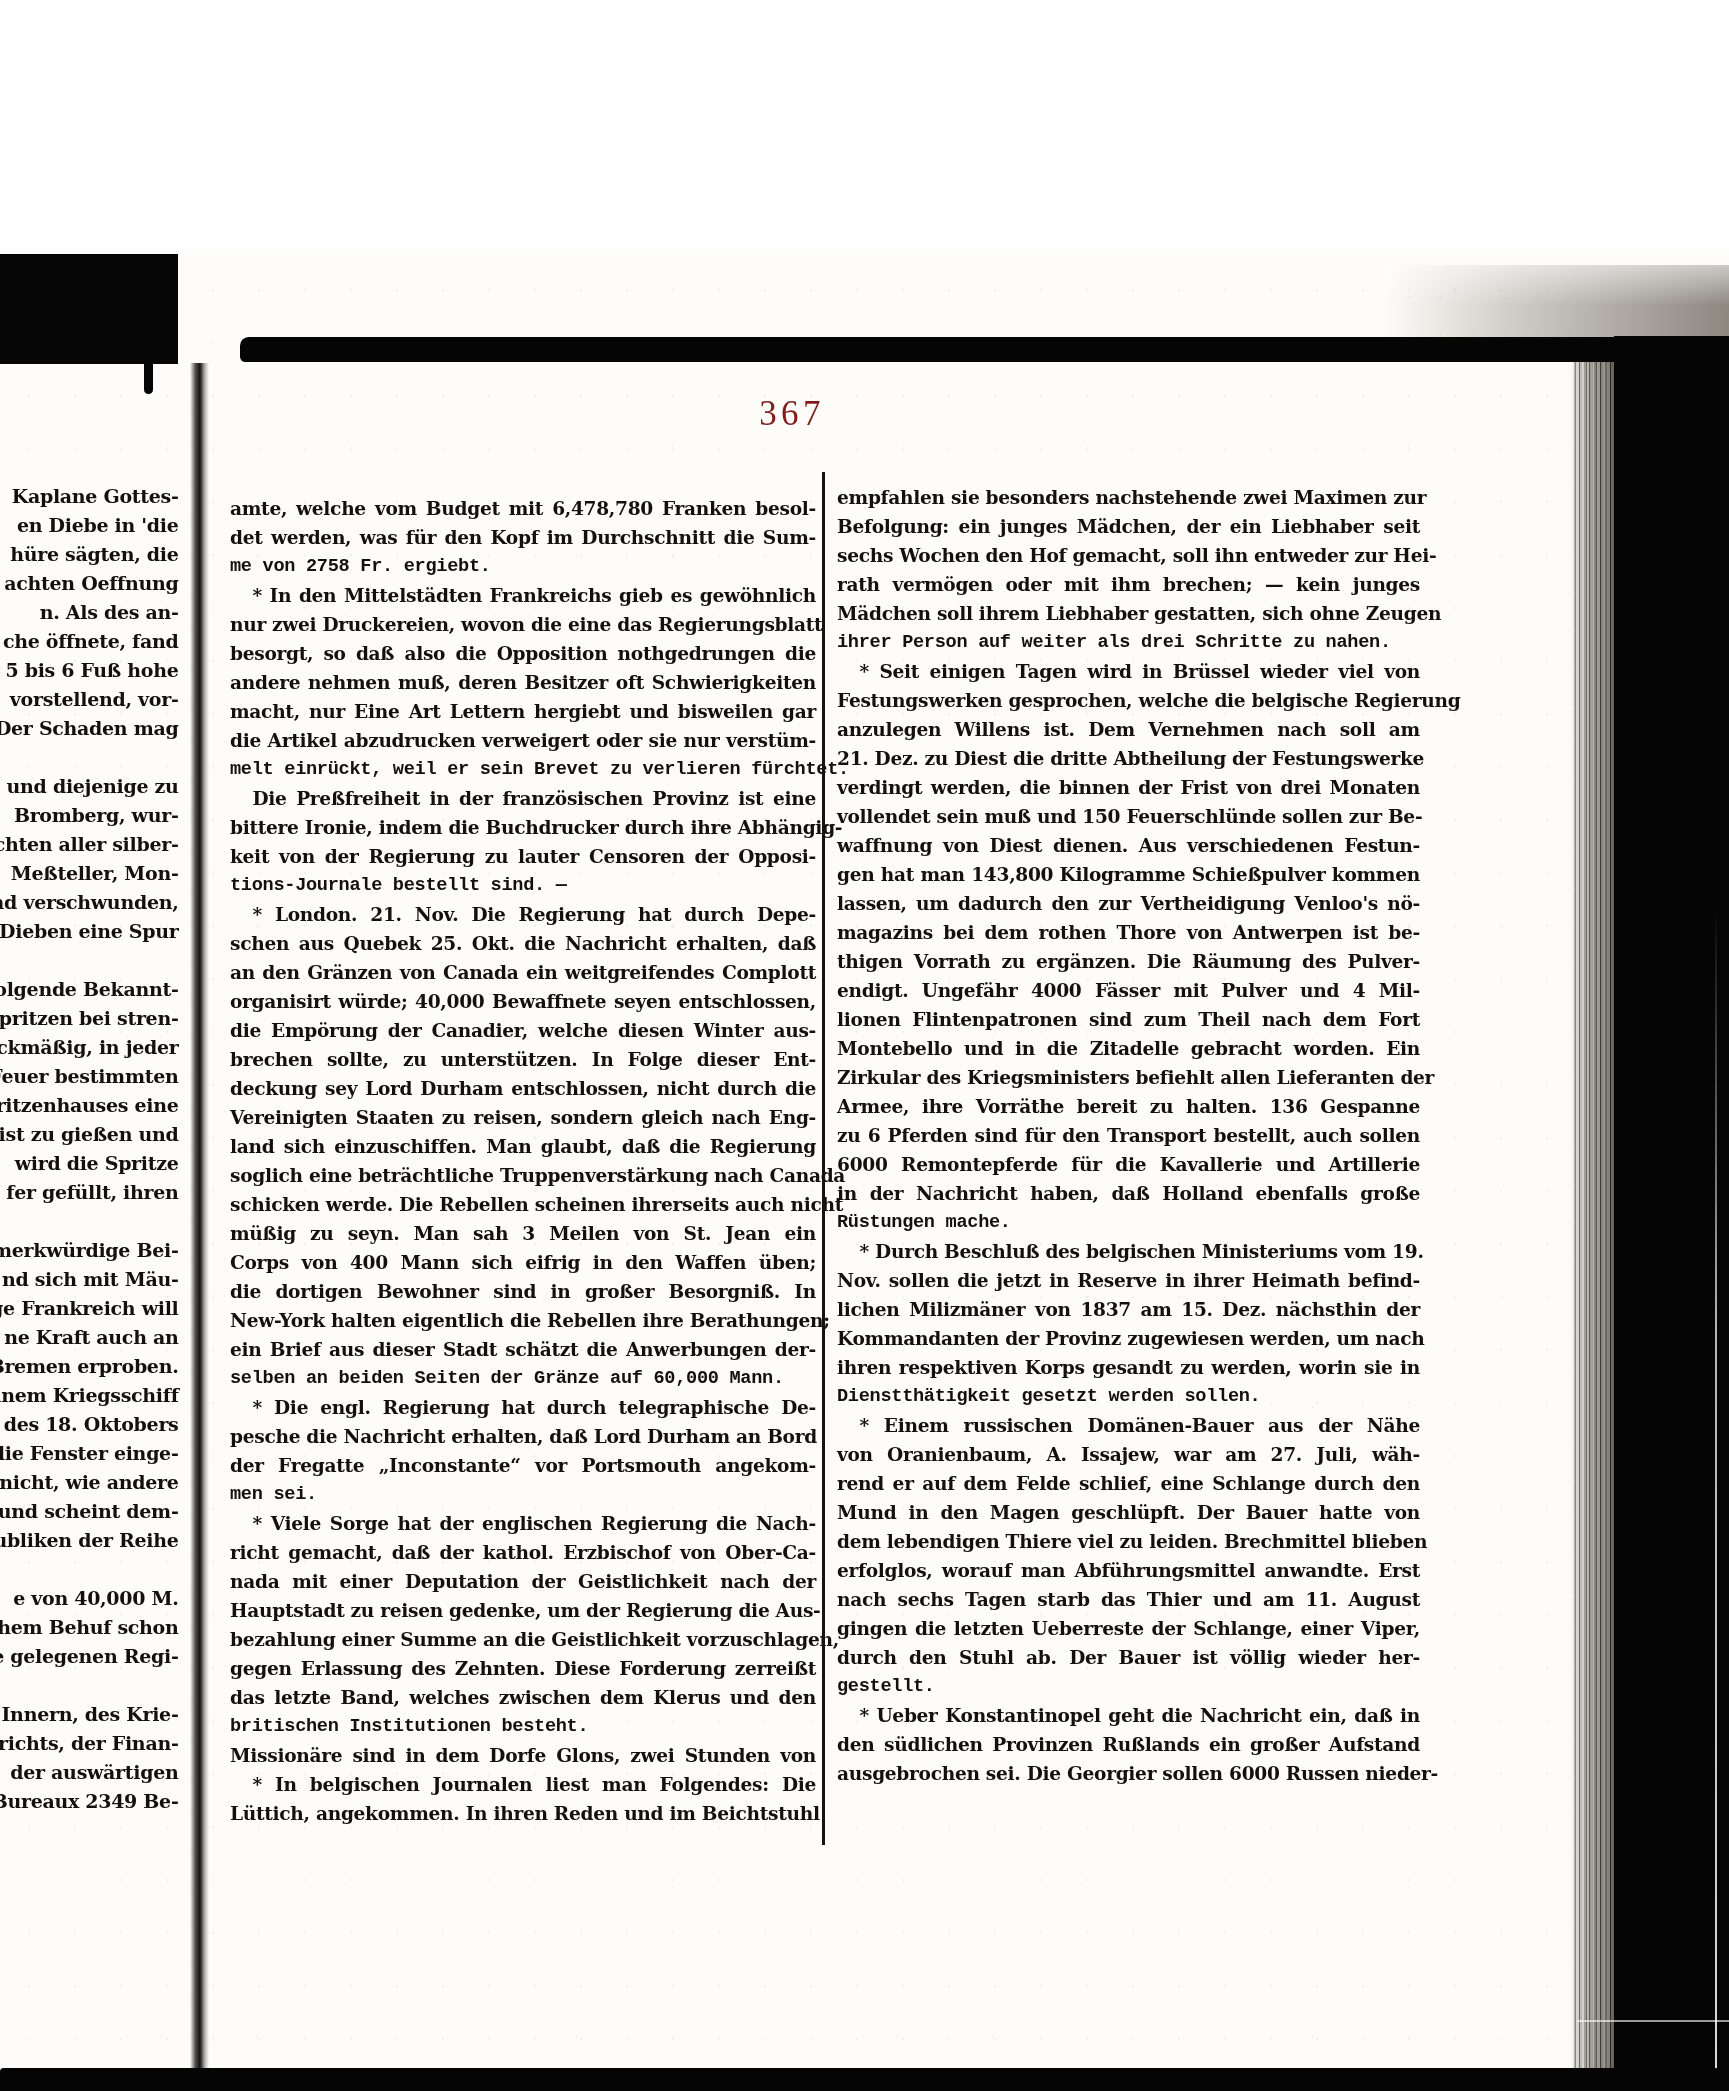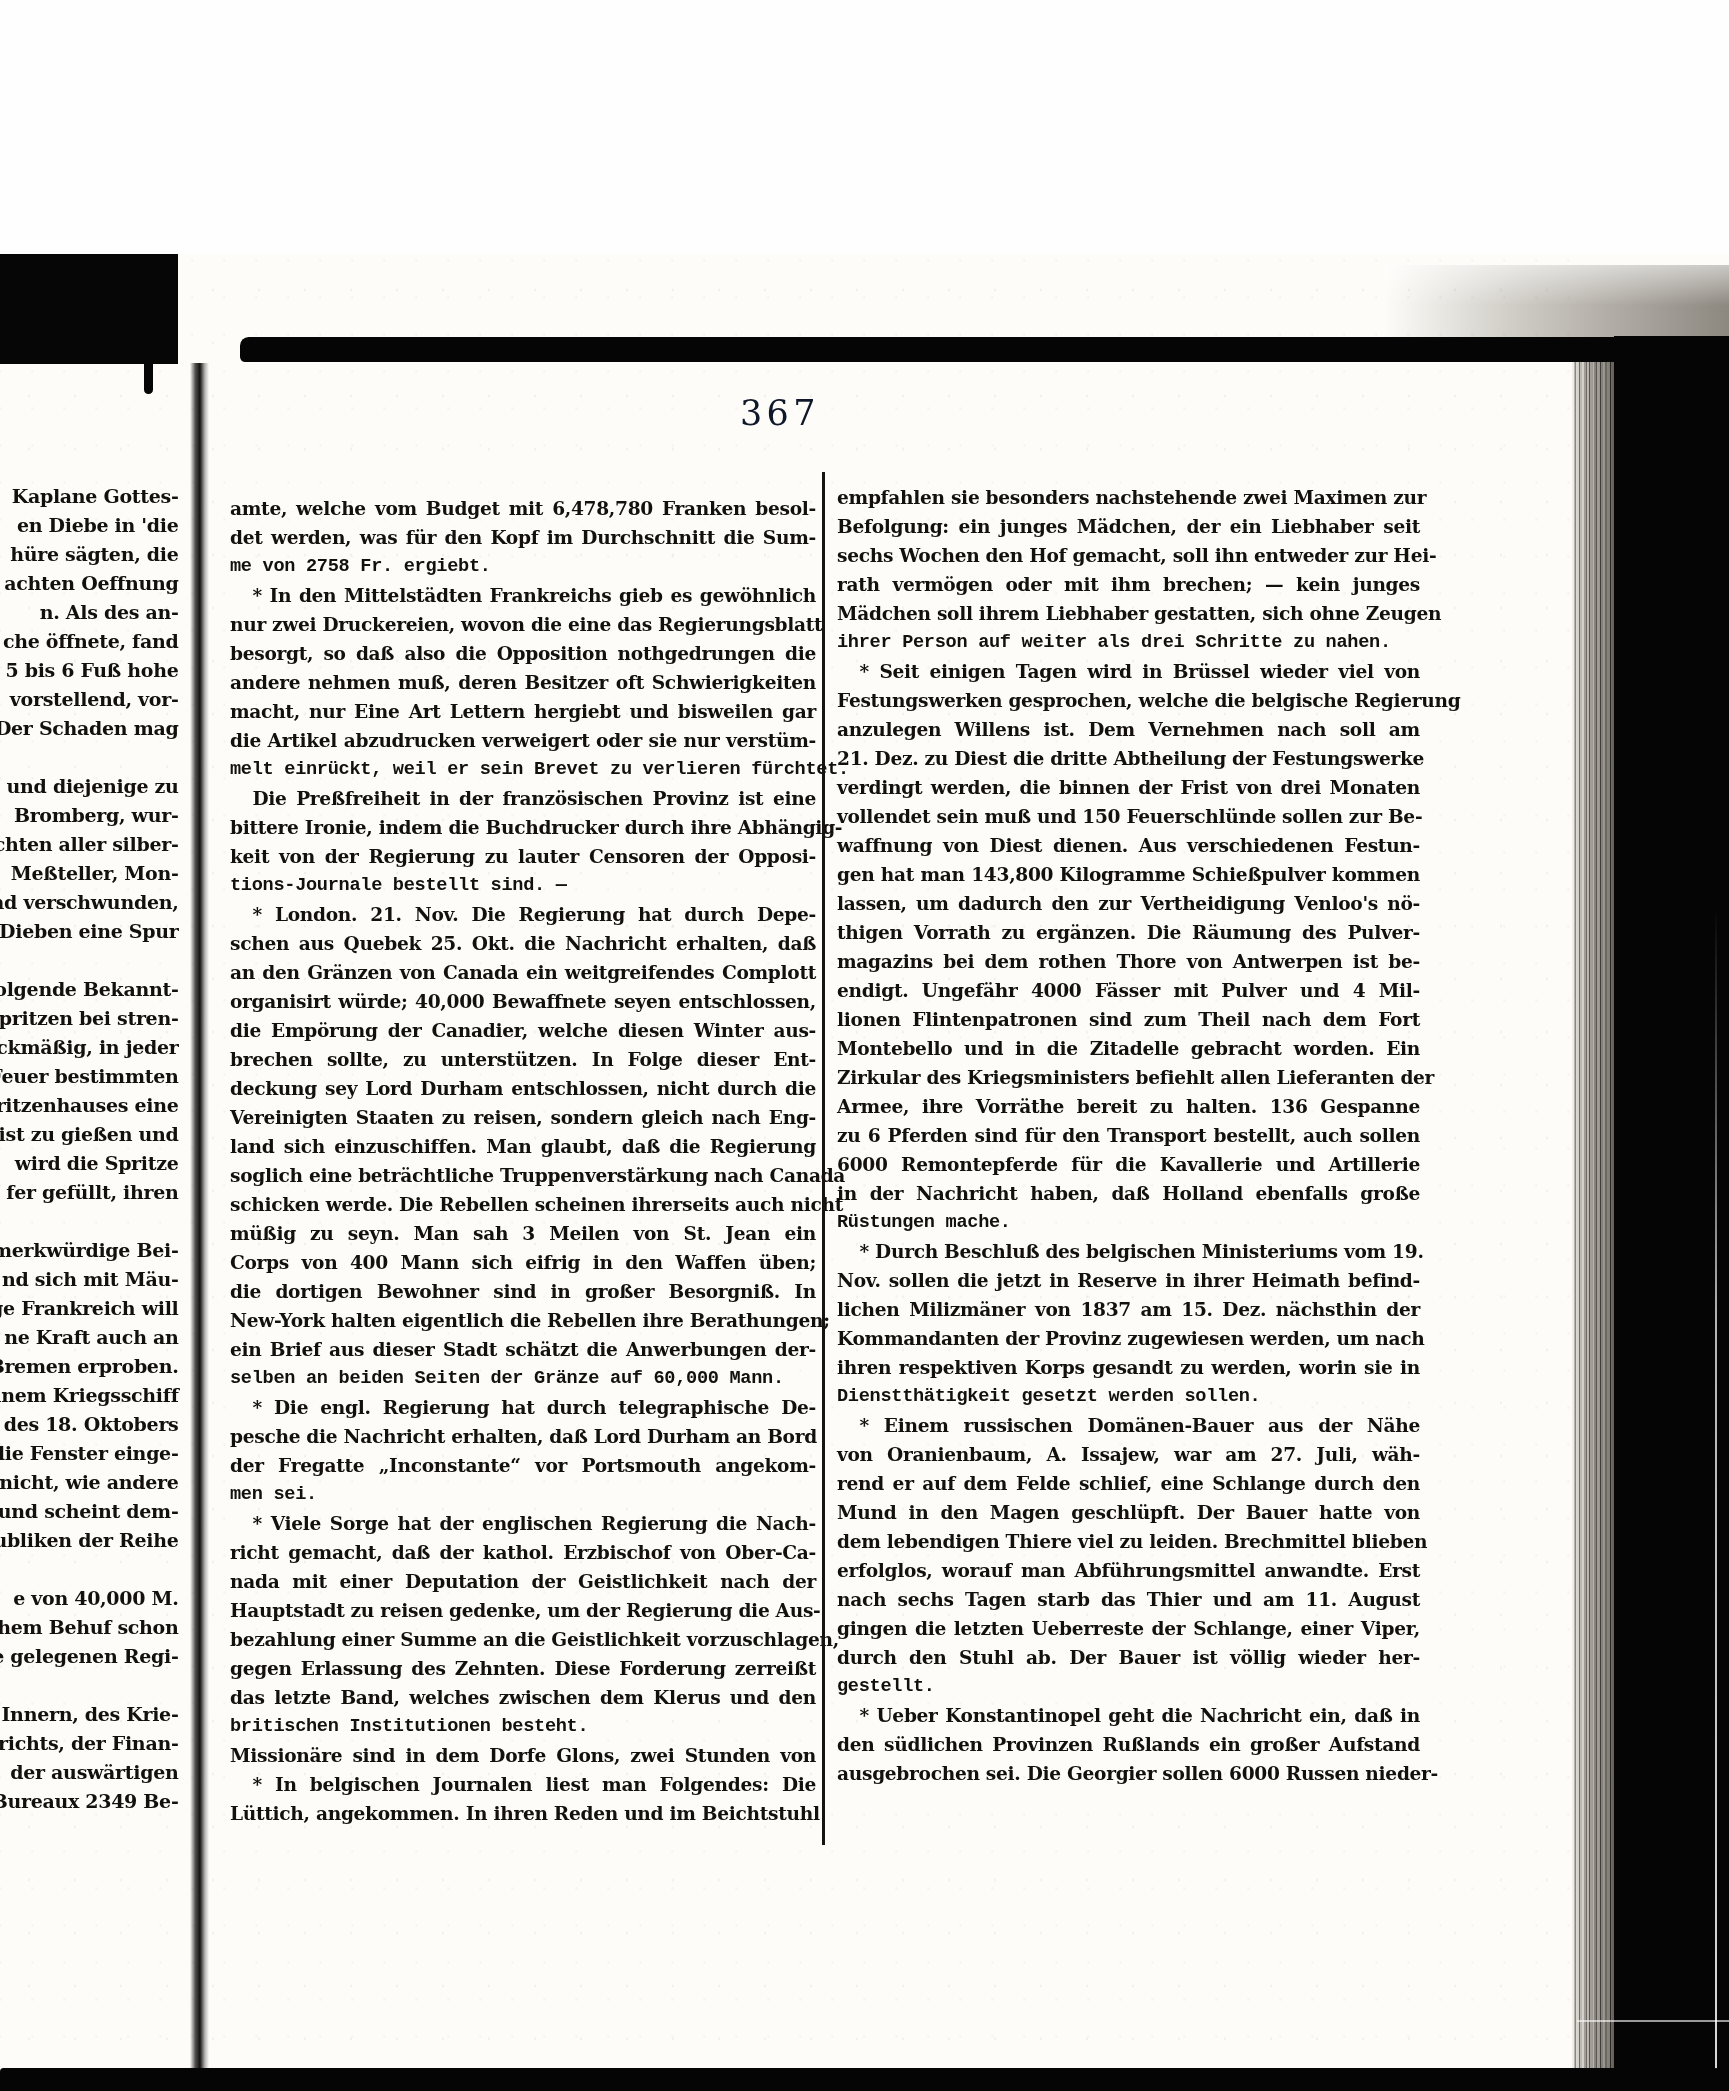--- a/index.html
+++ b/index.html
@@ -39,21 +39,21 @@
                     background-size:46px 53px, 32px 37px;
                     background-position:6px 9.5px, 16.4px 25px; }
 
   
   #left-page { left:-432px; top:482px; width:614px; }
   #left-page .ln { height:29px; line-height:29px; font-size:19px;
                    white-space:nowrap; text-align:right; padding-right:3.5px; }
 
   
   #page-number { left:740px; top:391px; width:104px; height:45px; line-height:45px;
-                 font-size:35px; letter-spacing:4.3px; color:#0f172a; }
+                 text-align:center; font-size:35px; letter-spacing:4.3px; color:#7f1d1d;font-family:Liberation Serif, serif; }
   .col .ln { height:29px; line-height:29px; font-size:18.6px;
              white-space:nowrap; text-align:justify; text-align-last:justify; }
   #col1 { left:230px; top:483px; width:586px;margin-top:11px; }
   #col2 { left:837px; top:483px; width:583px; }
   .col .ln.ind { text-indent:22.5px; }
   .col .ln.end { text-align-last:left;font-family:Liberation Mono, monospace; }
   #col-divider { left:822px; top:472px; width:2.6px; height:1373px; background:#161310; }
 </style>
 </head>
 <body>
@@ -176,22 +176,22 @@
       <div class="ln frak end">ihrer Person auf weiter als drei Schritte zu nahen.</div>
       <div class="ln frak ind">* Seit einigen Tagen wird in Brüssel wieder viel von</div>
       <div class="ln frak">Festungswerken gesprochen, welche die belgische Regierung</div>
       <div class="ln frak">anzulegen Willens ist. Dem Vernehmen nach soll am</div>
       <div class="ln frak">21. Dez. zu Diest die dritte Abtheilung der Festungswerke</div>
       <div class="ln frak">verdingt werden, die binnen der Frist von drei Monaten</div>
       <div class="ln frak">vollendet sein muß und 150 Feuerschlünde sollen zur Be-</div>
       <div class="ln frak">waffnung von Diest dienen. Aus verschiedenen Festun-</div>
       <div class="ln frak">gen hat man 143,800 Kilogramme Schießpulver kommen</div>
       <div class="ln frak">lassen, um dadurch den zur Vertheidigung Venloo's nö-</div>
+      <div class="ln frak">magazins bei dem rothen Thore von Antwerpen ist be-</div>
       <div class="ln frak">thigen Vorrath zu ergänzen. Die Räumung des Pulver-</div>
-      <div class="ln frak">magazins bei dem rothen Thore von Antwerpen ist be-</div>
       <div class="ln frak">endigt. Ungefähr 4000 Fässer mit Pulver und 4 Mil-</div>
       <div class="ln frak">lionen Flintenpatronen sind zum Theil nach dem Fort</div>
       <div class="ln frak">Montebello und in die Zitadelle gebracht worden. Ein</div>
       <div class="ln frak">Zirkular des Kriegsministers befiehlt allen Lieferanten der</div>
       <div class="ln frak">Armee, ihre Vorräthe bereit zu halten. 136 Gespanne</div>
       <div class="ln frak">zu 6 Pferden sind für den Transport bestellt, auch sollen</div>
       <div class="ln frak">6000 Remontepferde für die Kavallerie und Artillerie</div>
       <div class="ln frak">in der Nachricht haben, daß Holland ebenfalls große</div>
       <div class="ln frak end">Rüstungen mache.</div>
       <div class="ln frak ind">* Durch Beschluß des belgischen Ministeriums vom 19.</div>

